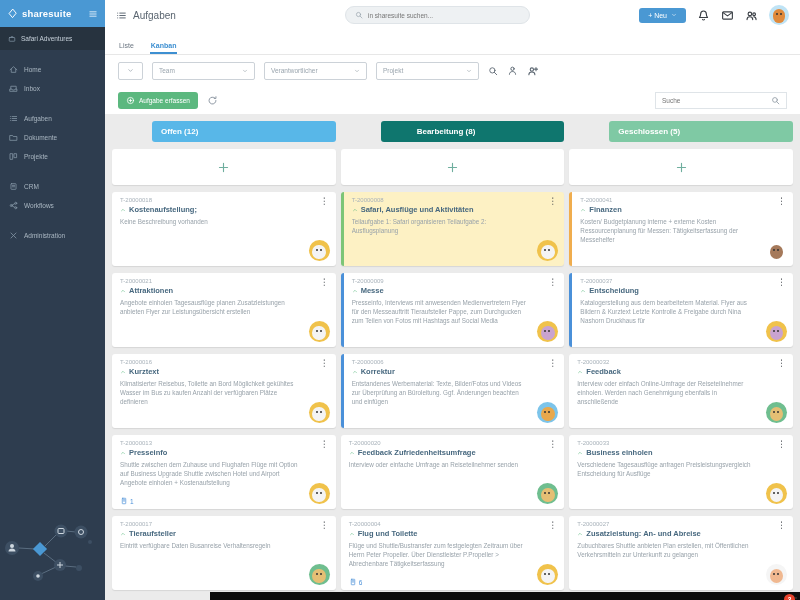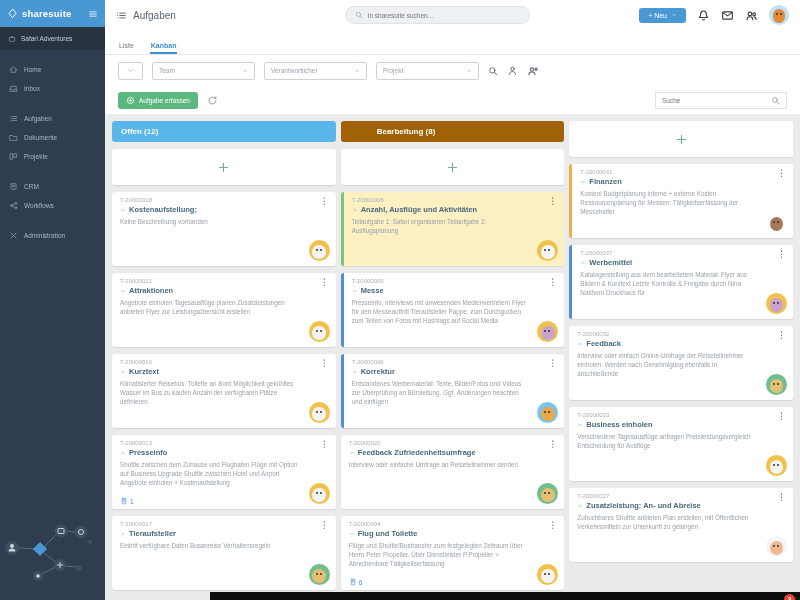--- a/index.html
+++ b/index.html
@@ -48,21 +48,21 @@
   .actionbar { height:28px; display:flex; align-items:center; gap:9px; padding:0 13px; }
   .create-btn { background:#5cb87f; color:#fff; font-size:6.5px; padding:4px 8px; border-radius:3px; display:flex; align-items:center; gap:4px; cursor:pointer; border:0; font-family:inherit; }
   .refresh { color:#8a95a0; cursor:pointer; }
   .search2 { margin-left:auto; width:132px; height:17px; border:1px solid #dfe4e8; display:flex; align-items:center; padding:0 6px; background:#fff; }
   .search2 input { border:0; outline:none; flex:1; font-size:6.5px; color:#6a7580; font-family:inherit; }
   .search2 .i { color:#8a95a0; }
 
   
   .board { flex:1; background:#ebebeb; padding:7px 7px 0; display:flex; gap:5px; overflow:hidden; }
   .col { width:226px; display:flex; flex-direction:column; gap:7px; min-width:0; }
-  .col-head { height:21px; border-radius:3px; color:#fff; font-size:8px; font-weight:bold; display:flex; align-items:center; padding:0 9px; flex-shrink:0; }
+  .col-head { height:21px; border-radius:3px; color:#fff; font-size:8px; font-weight:bold; display:flex; align-items:center; padding:0 9px; flex-shrink:0;margin-left:40px; }
   .add-card { background:#fff; border-radius:3px; height:36px; display:flex; align-items:center; justify-content:center; color:#6fae9e; flex-shrink:0; box-shadow:0 1px 1px rgba(0,0,0,.09); cursor:pointer; }
   .card { background:#fff; border-radius:3px; height:74px; flex-shrink:0; position:relative; padding:5px 8px; box-shadow:0 1px 1px rgba(0,0,0,.09); overflow:hidden; cursor:pointer; }
   .cid { font-size:6px; color:#a8b2ba; }
   .ctitle { font-size:7.5px; color:#47687f; font-weight:bold; margin-top:2px; display:flex; align-items:center; gap:3px; padding-right:14px; white-space:nowrap; overflow:hidden; }
   .chevup { color:#56b87c; }
   .kebab { position:absolute; top:4px; right:7px; color:#3a3f45; font-size:9px; cursor:pointer; }
   .cdesc { font-size:6.3px; color:#98a2aa; line-height:1.45; margin-top:3px; max-height:28px; overflow:hidden; padding-right:26px; }
   .cavatar { position:absolute; right:6px; bottom:5px; width:21px; height:21px; }
   .cbadge { position:absolute; left:8px; bottom:4px; color:#4a90d9; font-size:6.5px; display:flex; align-items:center; gap:2px; }
 
@@ -401,37 +401,37 @@
               </svg>
             </span>
             <span>Tieraufsteller</span>
           </div>
           <span class="kebab">⋮</span>
           <div class="cdesc">Eintritt verfügbare Daten Busanreise Verhaltensregeln</div>
           <span class="avatar cavatar" style="--bg:#6fbe8f;--face:#e5bf74"></span>
         </div>
       </div>
       <div class="col">
-        <div class="col-head" style="background: #a16207; padding-left: 36px;">Bearbeitung (8)</div>
+        <div class="col-head" style="background: #0f766e; padding-left: 36px;">Bearbeitung (8)</div>
         <div class="add-card">
           <span class="i">
             <svg viewBox="0 0 16 16" width="13" height="13" fill="none" stroke="currentColor" stroke-width="1.4" stroke-linecap="round" stroke-linejoin="round">
               <path d="M8 3v10M3 8h10"></path>
             </svg>
           </span>
         </div>
         <div class="card" style="border-left: 3px solid rgb(124, 197, 118); background: rgb(253, 241, 196);">
           <div class="cid">T-20000008</div>
           <div class="ctitle">
             <span class="i chevup">
               <svg viewBox="0 0 16 16" width="6" height="6" fill="none" stroke="currentColor" stroke-width="1.4" stroke-linecap="round" stroke-linejoin="round">
                 <path d="m4 10 4-4 4 4"></path>
               </svg>
             </span>
-            <span>Anzahl, Ausflüge und Aktivitäten</span>
+            <span>Safari, Ausflüge und Aktivitäten</span>
           </div>
           <span class="kebab">⋮</span>
           <div class="cdesc">Teilaufgabe 1: Safari organisieren Teilaufgabe 2: Ausflugsplanung</div>
           <span class="avatar cavatar" style="--bg:#f0c24b;--face:#f4f4f4"></span>
         </div>
         <div class="card" style="border-left: 3px solid rgb(74, 144, 217);">
           <div class="cid">T-20000009</div>
           <div class="ctitle">
             <span class="i chevup">
               <svg viewBox="0 0 16 16" width="6" height="6" fill="none" stroke="currentColor" stroke-width="1.4" stroke-linecap="round" stroke-linejoin="round">
@@ -487,20 +487,21 @@
           <span class="cbadge"><span class="i">
               <svg viewBox="0 0 16 16" width="8" height="8" fill="none" stroke="currentColor" stroke-width="1.4" stroke-linecap="round" stroke-linejoin="round">
                 <rect x="4.5" y="2.5" width="7" height="11" rx="1"></rect>
                 <path d="M6.5 5.5h3M6.5 8h3"></path>
               </svg>
             </span>6</span>
           <span class="avatar cavatar" style="--bg:#f0c24b;--face:#f4f4f4"></span>
         </div>
       </div>
       <div class="col">
+        <div class="col-head" style="background: rgb(127, 201, 164);">Geschlossen (5)</div>
         <div class="add-card">
           <span class="i">
             <svg viewBox="0 0 16 16" width="13" height="13" fill="none" stroke="currentColor" stroke-width="1.4" stroke-linecap="round" stroke-linejoin="round">
               <path d="M8 3v10M3 8h10"></path>
             </svg>
           </span>
         </div>
         <div class="card" style="border-left: 3px solid rgb(240, 173, 78);">
           <div class="cid">T-20000041</div>
           <div class="ctitle">
@@ -516,21 +517,21 @@
           <span class="avatar cavatar" style="--bg:#ffffff;--face:#a5795a"></span>
         </div>
         <div class="card" style="border-left: 3px solid rgb(74, 144, 217);">
           <div class="cid">T-20000037</div>
           <div class="ctitle">
             <span class="i chevup">
               <svg viewBox="0 0 16 16" width="6" height="6" fill="none" stroke="currentColor" stroke-width="1.4" stroke-linecap="round" stroke-linejoin="round">
                 <path d="m4 10 4-4 4 4"></path>
               </svg>
             </span>
-            <span>Werbemittel</span>
+            <span>Entscheidung</span>
           </div>
           <span class="kebab">⋮</span>
           <div class="cdesc">Katalogerstellung aus dem bearbeitetem Material. Flyer aus Bildern &amp; Kurztext Letzte Kontrolle &amp; Freigabe durch Nina Nashorn Druckhaus für</div>
           <span class="avatar cavatar" style="--bg:#f0c24b;--face:#c9a3d0"></span>
         </div>
         <div class="card">
           <div class="cid">T-20000032</div>
           <div class="ctitle">
             <span class="i chevup">
               <svg viewBox="0 0 16 16" width="6" height="6" fill="none" stroke="currentColor" stroke-width="1.4" stroke-linecap="round" stroke-linejoin="round">

